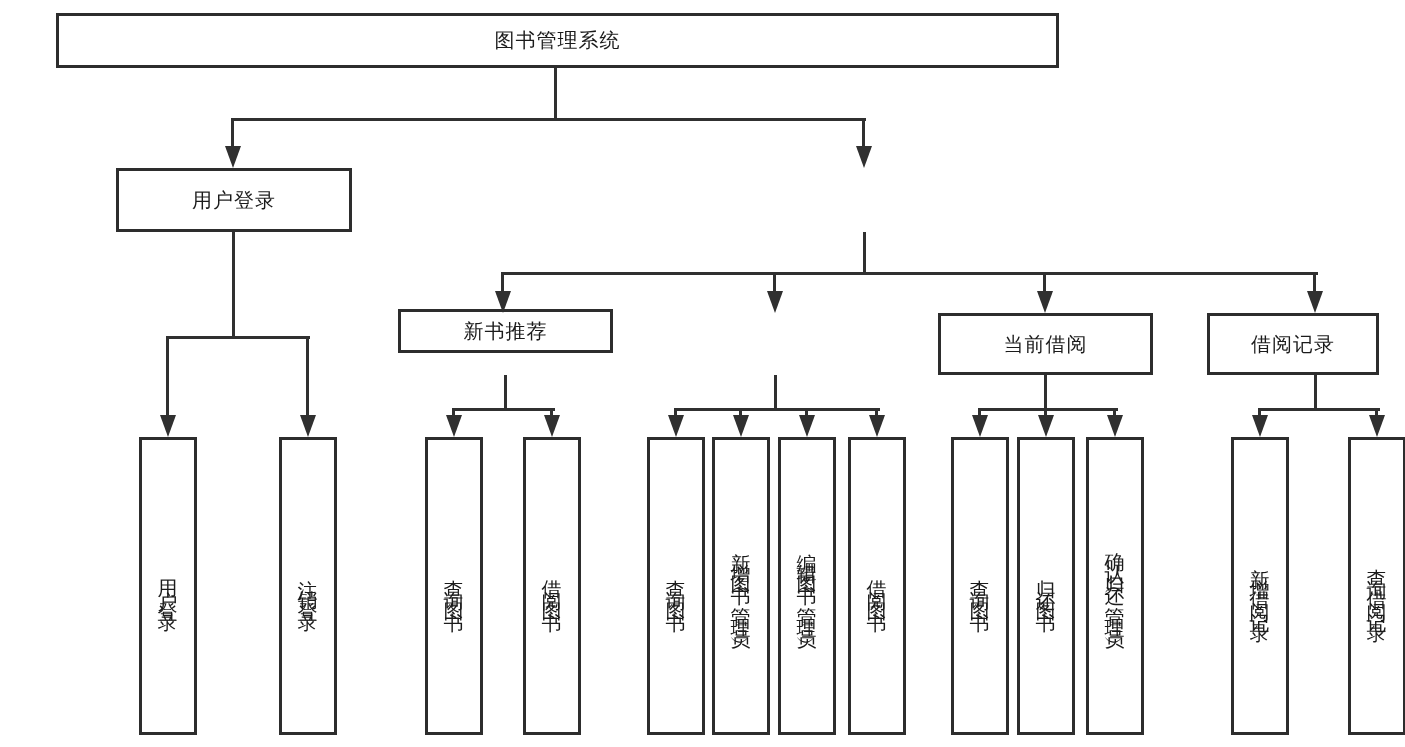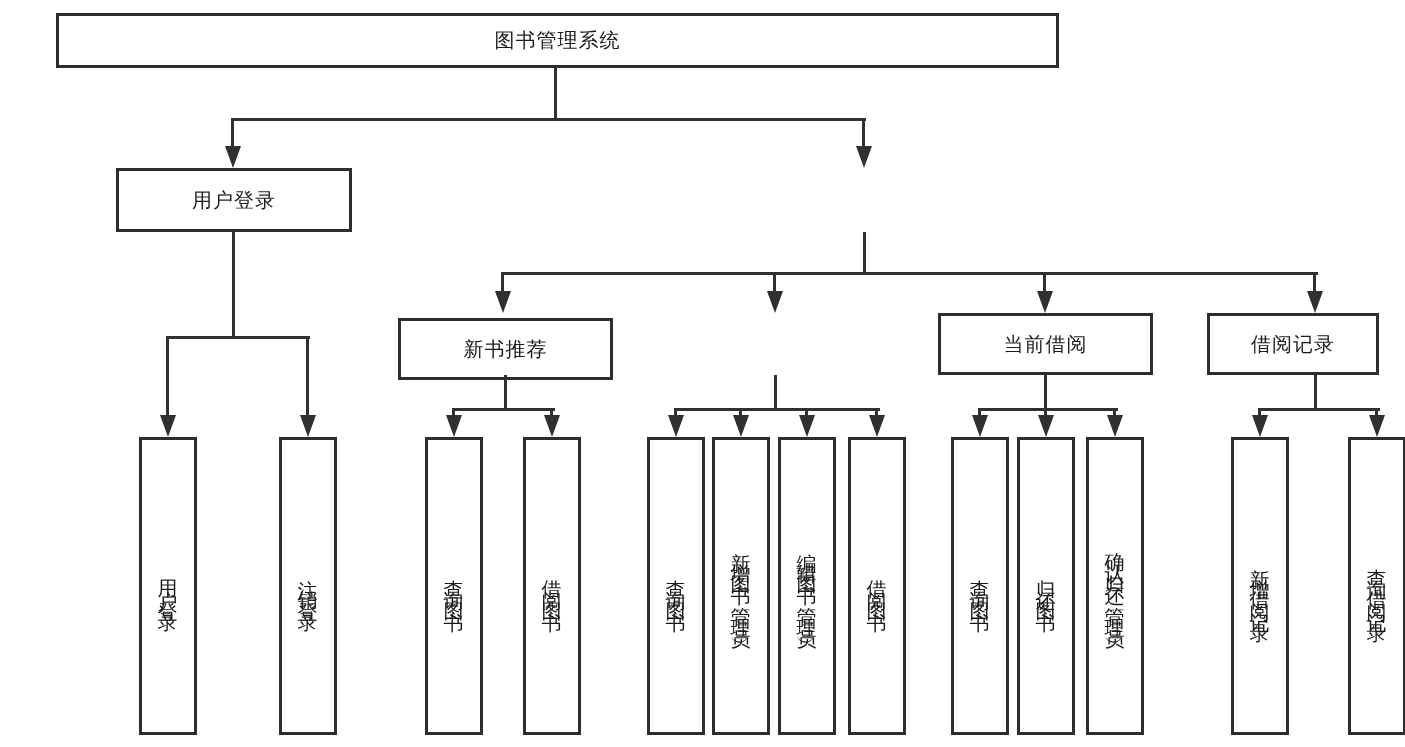--- a/index.html
+++ b/index.html
@@ -38,21 +38,21 @@
 <div class="canvas">
 
   <div class="node" style="left:21px;top:13px;width:1003px;height:55px">
     <span class="hlabel">图书管理系统</span>
   </div>
 
   <div class="node" style="left:81px;top:168px;width:236px;height:64px">
     <span class="hlabel">用户登录</span>
   </div>
 
-  <div class="node" style="left:363px;top:318px;width:215px;height:62px">
+  <div class="node" style="left:363px;top:309px;width:215px;height:44px">
     <span class="hlabel">新书推荐</span>
   </div>
   <div class="node" style="left:903px;top:313px;width:215px;height:62px">
     <span class="hlabel">当前借阅</span>
   </div>
   <div class="node" style="left:1172px;top:313px;width:172px;height:62px">
     <span class="hlabel">借阅记录</span>
   </div>
 
   <div class="node leaf" style="left:104px">

